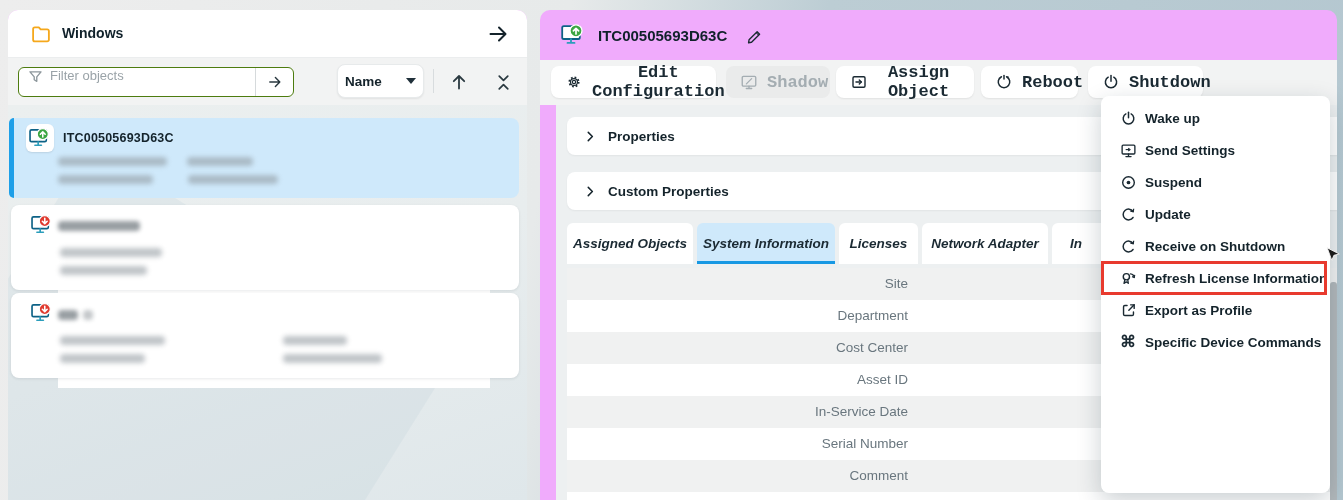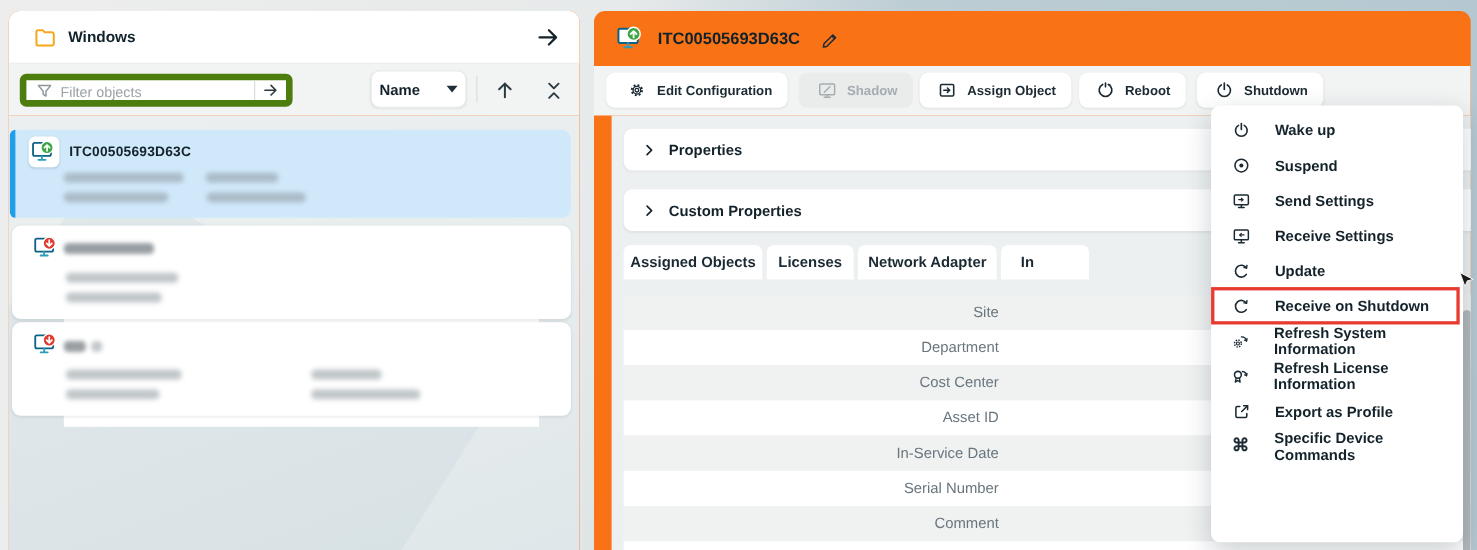--- a/index.html
+++ b/index.html
@@ -2,27 +2,27 @@
 <html><head>
 <meta charset="utf-8">
 <style>
   * { margin:0; padding:0; box-sizing:border-box; }
   html,body { width:1343px; height:500px; overflow:hidden; }
   body {
     font-family:"Liberation Sans", sans-serif;
     background:linear-gradient(100deg,#ededed 0%,#e7eaea 40%,#bccdd4 58%,#b4c7d0 100%);
     position:relative; color:#14232b;
   }
-  .panel { position:absolute; background:#f97316; border-radius:10px 10px 0 0; }
+  .panel { position:absolute; background:#f0abfc; border-radius:10px 10px 0 0; }
   
   #left-panel { left:8px; top:10px; width:519px; height:490px; overflow:hidden; }
   .lp-header { position:absolute; left:0; top:0; width:100%; height:48px; background:#fff; border-bottom:1px solid #ebedee; z-index:5; }
   .lp-title { position:absolute; left:54px; top:15px; font-size:14px; font-weight:700; color:#10212a; }
   .lp-filterbar { position:absolute; left:0; top:48px; width:100%; height:47px; background:#f2f3f3; z-index:5; }
-  .filter-box { position:absolute; left:10px; top:9px; width:248px; height:30px; background:#fff; border:6px solid #4d7c0f; border-radius:6px; display:flex; align-items:flex-end; }
+  .filter-box { position:absolute; left:10px; top:9px; width:276px; height:30px; background:#fff; border:1px solid #4d7c0f; border-radius:6px; display:flex; align-items:flex-start; }
   .filter-box input { border:none; outline:none; flex:1; font-family:inherit; font-size:13px; color:#5a666d; padding-left:6px; background:transparent; }
   .filter-box input::placeholder { color:#9aa3a8; }
   .filter-send { width:38px; height:100%; border-left:1px solid #d6dadc; display:flex; align-items:center; justify-content:center; cursor:pointer; }
   .pill-btn { position:absolute; left:329px; top:6px; width:87px; height:34px; background:#fff; border:1px solid #e7eaeb; border-radius:8px; box-shadow:0 1px 2px rgba(0,0,0,.07); display:flex; align-items:center; justify-content:center; gap:24px; font-size:13.5px; font-weight:700; cursor:pointer; }
   .caret-down { width:0; height:0; border-left:5px solid transparent; border-right:5px solid transparent; border-top:6px solid #20303a; }
   .vdivider { position:absolute; left:425px; top:11px; width:1px; height:24px; background:#d8dcde; }
   .icon-btn { position:absolute; top:13px; width:22px; height:22px; display:flex; align-items:center; justify-content:center; cursor:pointer; }
   .lp-list { position:absolute; left:0; top:95px; width:100%; height:395px;
     background:linear-gradient(160deg,#ebefef 0%,#e8edee 50%,#dfe7ea 100%); }
   .lp-list .deco { position:absolute; left:-60px; top:120px; width:420px; height:420px; background:rgba(180,199,208,.18); transform:rotate(32deg); }
@@ -32,44 +32,44 @@
   .sel-bar { position:absolute; left:0; top:0; bottom:0; width:5px; background:#1e9fe8; border-radius:8px 0 0 8px; }
   .dev-icon-box { position:absolute; left:17px; top:6px; width:28px; height:28px; background:#fff; border-radius:6px; box-shadow:0 1px 2px rgba(0,0,0,.10); display:flex; align-items:center; justify-content:center; }
   .dev-item:not(.selected) .dev-icon-box { box-shadow:none; }
   .dev-name { position:absolute; left:54px; top:13px; font-size:12.5px; font-weight:700; color:#14232b; letter-spacing:.2px; }
   .blob { position:absolute; height:9px; background:#8d969c; border-radius:4px; filter:blur(2.5px); opacity:.55; }
   .blob.dark { height:10px; background:#6d767c; opacity:.7; filter:blur(2px); }
   
   #right-panel { left:540px; top:10px; width:797px; height:490px; overflow:hidden; }
   .rp-title { position:absolute; left:58px; top:17px; font-size:15px; font-weight:700; color:#10212a; }
   .rp-toolbar { position:absolute; left:0; top:50px; width:100%; height:45px; background:#f2f3f3; }
-  .tb-btn { position:absolute; top:6px; height:32px; background:#fff; border:none; border-radius:8px; box-shadow:0 1px 2px rgba(0,0,0,.07); display:flex; align-items:center; justify-content:flex-end; gap:9px; font-family:Liberation Sans, sans-serif; font-size:12px; font-weight:700; color:#1b2a33; cursor:pointer; padding:0 14px; }
+  .tb-btn { position:absolute; top:6px; height:32px; background:#fff; border:none; border-radius:8px; box-shadow:0 1px 2px rgba(0,0,0,.07); display:flex; align-items:center; justify-content:space-between; gap:9px; font-family:Liberation Mono, monospace; font-size:17px; font-weight:700; color:#1b2a33; cursor:pointer; padding:0 14px; }
   .tb-btn.disabled { background:#eaebeb; color:#a4adb2; box-shadow:none; cursor:default; }
   .rp-content { position:absolute; left:16px; top:95px; width:100%; height:395px; background:#edf0f1; }
   .section-card { position:absolute; left:11px; width:779px; height:38px; background:#fff; border-radius:8px; box-shadow:0 1px 2px rgba(0,0,0,.05); display:flex; align-items:center; cursor:pointer; }
   .section-card .chev { margin-left:16px; }
   .section-card .sec-label { margin-left:10px; font-size:13.5px; font-weight:700; }
   .tabs { position:absolute; left:11px; top:118px; height:41px; display:flex; gap:4px; }
-  .tab { height:31px; background:#fff; border-radius:6px 6px 0 0; display:flex; align-items:center; justify-content:center; font-size:13.5px; font-weight:700; color:#1b2a33; cursor:pointer; overflow:hidden; white-space:nowrap; }
+  .tab { height:41px; background:#fff; border-radius:6px 6px 0 0; display:flex; align-items:center; justify-content:center; font-size:13.5px; font-weight:700; color:#1b2a33; cursor:pointer; overflow:hidden; white-space:nowrap;font-style:italic; }
   .tab.active { background:#cfe9fb; position:relative; }
   .tab.active::after { content:""; position:absolute; left:0; right:0; bottom:0; height:3px; background:#1798e3; }
   .sys-table { position:absolute; left:11px; top:163px; width:779px; }
   .sys-row { height:32px; display:flex; }
   .sys-row:nth-child(odd) { background:#f0f1f1; }
   .sys-row:nth-child(even) { background:#fff; }
   .sys-label { width:341px; text-align:right; line-height:32px; font-size:13.5px; color:#69767e; }
   .scroll-track { position:absolute; right:0; top:95px; width:7px; height:395px; background:#eef1f2; }
   .scroll-thumb { position:absolute; right:0; top:262px; width:7px; height:228px; background:#b3b9bc; border-radius:3px; cursor:pointer; }
   .kebab { position:absolute; left:763px; top:60px; width:20px; height:26px; display:flex; flex-direction:column; align-items:center; justify-content:center; gap:3px; cursor:pointer; }
   .kebab i { width:3px; height:3px; border-radius:50%; background:#31404a; }
   
   #context-menu { position:absolute; left:1101px; top:96px; width:229px; height:397px; background:#fff; border-radius:8px; box-shadow:0 8px 24px rgba(20,40,55,.22); z-index:50; padding-top:6px; }
   .menu-item { height:32px; display:flex; align-items:center; cursor:pointer; }
   .menu-item .mi-icon { width:18px; height:18px; margin-left:18px; display:flex; align-items:center; justify-content:center; color:#1b2a33; }
-  .menu-item .mi-label { margin-left:22px; font-size:13.5px; font-weight:700; color:#14232b; }
+  .menu-item .mi-label { margin-left:8px; font-size:13.5px; font-weight:700; color:#14232b; }
   .mi-txt { font-size:16px; font-weight:700; line-height:1; }
   #highlight-box { position:absolute; left:1101px; top:261px; width:226px; height:34px; border:3px solid #e83a2e; z-index:55; pointer-events:none; }
   #mouse-cursor { position:absolute; left:1326px; top:247px; z-index:60; pointer-events:none; }
   svg { display:block; }
 </style>
 </head>
 <body>
 
 <div id="left-panel" class="panel">
 
@@ -260,20 +260,21 @@
       <span class="chev">
         <svg width="15" height="15" viewBox="0 0 20 20">
             <path d="M7 4.5l5.5 5.5L7 15.5" fill="none" stroke="#14232b" stroke-width="2" stroke-linecap="round" stroke-linejoin="round"></path>
           </svg>
       </span>
       <span class="sec-label">Custom Properties</span>
     </div>
 
     <div class="tabs">
       <div class="tab" style="width:126px;">Assigned Objects</div>
+      <div class="tab active" style="width:138px;">System Information</div>
       <div class="tab" style="width:79px;">Licenses</div>
       <div class="tab" style="width:126px;">Network Adapter</div>
       <div class="tab" style="width:80px;justify-content:flex-start;padding-left:18px;">In</div>
     </div>
 
     <div class="sys-table">
       <div class="sys-row">
           <span class="sys-label">Site</span>
         </div>
       <div class="sys-row">
@@ -305,55 +306,44 @@
 <div id="context-menu">
 
   <div class="menu-item">
     <span class="mi-icon">
         <svg width="17" height="17" viewBox="0 0 24 24">
           <path d="M8.3 5.6a7.5 7.5 0 1 0 7.4 0" fill="none" stroke="currentColor" stroke-width="2.1" stroke-linecap="round"></path>
           <path d="M12 3.2v7.8" stroke="currentColor" stroke-width="2.1" stroke-linecap="round"></path>
         </svg>
       </span>
     <span class="mi-label">Wake up</span>
-  </div>
-
-  <div class="menu-item">
-    <span class="mi-icon">
-        <svg width="17" height="17" viewBox="0 0 24 24">
-          <circle cx="12" cy="12" r="8.2" fill="none" stroke="currentColor" stroke-width="2"></circle>
-          <circle cx="12" cy="12" r="2.6" fill="currentColor"></circle>
-        </svg>
-      </span>
-    <span class="mi-label">Suspend</span>
   </div>
 
   <div class="menu-item">
     <span class="mi-icon">
         <svg width="17" height="17" viewBox="0 0 24 24">
           <rect x="3" y="4.5" width="18" height="12.5" rx="1.5" fill="none" stroke="currentColor" stroke-width="1.9"></rect>
           <path d="M12 17v2.6M8.4 20.6h7.2" stroke="currentColor" stroke-width="1.9" stroke-linecap="round" fill="none"></path>
           <path d="M8 10.7h5.6" stroke="currentColor" stroke-width="1.6"></path>
           <path d="M11.6 8.6l2.7 2.1-2.7 2.1" fill="none" stroke="currentColor" stroke-width="1.6" stroke-linejoin="round"></path>
         </svg>
       </span>
     <span class="mi-label">Send Settings</span>
   </div>
 
   <div class="menu-item">
     <span class="mi-icon">
         <svg width="17" height="17" viewBox="0 0 24 24">
-          <rect x="3" y="4.5" width="18" height="12.5" rx="1.5" fill="none" stroke="currentColor" stroke-width="1.9"></rect>
-          <path d="M12 17v2.6M8.4 20.6h7.2" stroke="currentColor" stroke-width="1.9" stroke-linecap="round" fill="none"></path>
-          <path d="M16 10.7h-5.6" stroke="currentColor" stroke-width="1.6"></path>
-          <path d="M12.4 8.6l-2.7 2.1 2.7 2.1" fill="none" stroke="currentColor" stroke-width="1.6" stroke-linejoin="round"></path>
-        </svg>
-      </span>
-    <span class="mi-label">Receive Settings</span>
-  </div>
+          <circle cx="12" cy="12" r="8.2" fill="none" stroke="currentColor" stroke-width="2"></circle>
+          <circle cx="12" cy="12" r="2.6" fill="currentColor"></circle>
+        </svg>
+      </span>
+    <span class="mi-label">Suspend</span>
+  </div>
+
 
 
   <div class="menu-item">
     <span class="mi-icon">
         <svg width="17" height="17" viewBox="0 0 24 24">
           <path d="M18.4 7.8A7.6 7.6 0 1 0 18.4 16.2" fill="none" stroke="currentColor" stroke-width="2.1" stroke-linecap="round"></path>
           <path d="M19.3 3.9l-.6 4.2-4.1-.9" fill="none" stroke="currentColor" stroke-width="1.8" stroke-linejoin="round"></path>
         </svg>
       </span>
     <span class="mi-label">Update</span>
@@ -362,31 +352,20 @@
   <div class="menu-item">
     <span class="mi-icon">
         <svg width="17" height="17" viewBox="0 0 24 24">
           <path d="M18.4 7.8A7.6 7.6 0 1 0 18.4 16.2" fill="none" stroke="currentColor" stroke-width="2.1" stroke-linecap="round"></path>
           <path d="M19.3 3.9l-.6 4.2-4.1-.9" fill="none" stroke="currentColor" stroke-width="1.8" stroke-linejoin="round"></path>
         </svg>
       </span>
     <span class="mi-label">Receive on Shutdown</span>
   </div>
 
-  <div class="menu-item">
-    <span class="mi-icon">
-        <svg width="17" height="17" viewBox="0 0 24 24">
-          <circle cx="9" cy="14.5" r="4.4" fill="none" stroke="currentColor" stroke-width="2" stroke-dasharray="1.8 1.66"></circle>
-          <circle cx="9" cy="14.5" r="1.9" fill="none" stroke="currentColor" stroke-width="1.5"></circle>
-          <path d="M13.6 6A6.4 6.4 0 0 1 20 11.2" fill="none" stroke="currentColor" stroke-width="1.9" stroke-linecap="round"></path>
-          <path d="M20.9 7.5l-.7 3.7-3.5-1.2" fill="none" stroke="currentColor" stroke-width="1.6" stroke-linejoin="round"></path>
-        </svg>
-      </span>
-    <span class="mi-label">Refresh System Information</span>
-  </div>
 
   <div class="menu-item">
     <span class="mi-icon">
         <svg width="17" height="17" viewBox="0 0 24 24">
           <circle cx="9" cy="9.5" r="4.4" fill="none" stroke="currentColor" stroke-width="2"></circle>
           <path d="M6.9 13.3l-1.3 5.6 3.2-2.1 3 2-.9-5.4" fill="none" stroke="currentColor" stroke-width="1.8" stroke-linejoin="round"></path>
           <path d="M14.8 5.4A5.8 5.8 0 0 1 20 10.6" fill="none" stroke="currentColor" stroke-width="1.9" stroke-linecap="round"></path>
           <path d="M20.8 7l-.6 3.5-3.3-1.1" fill="none" stroke="currentColor" stroke-width="1.6" stroke-linejoin="round"></path>
         </svg>
       </span>

